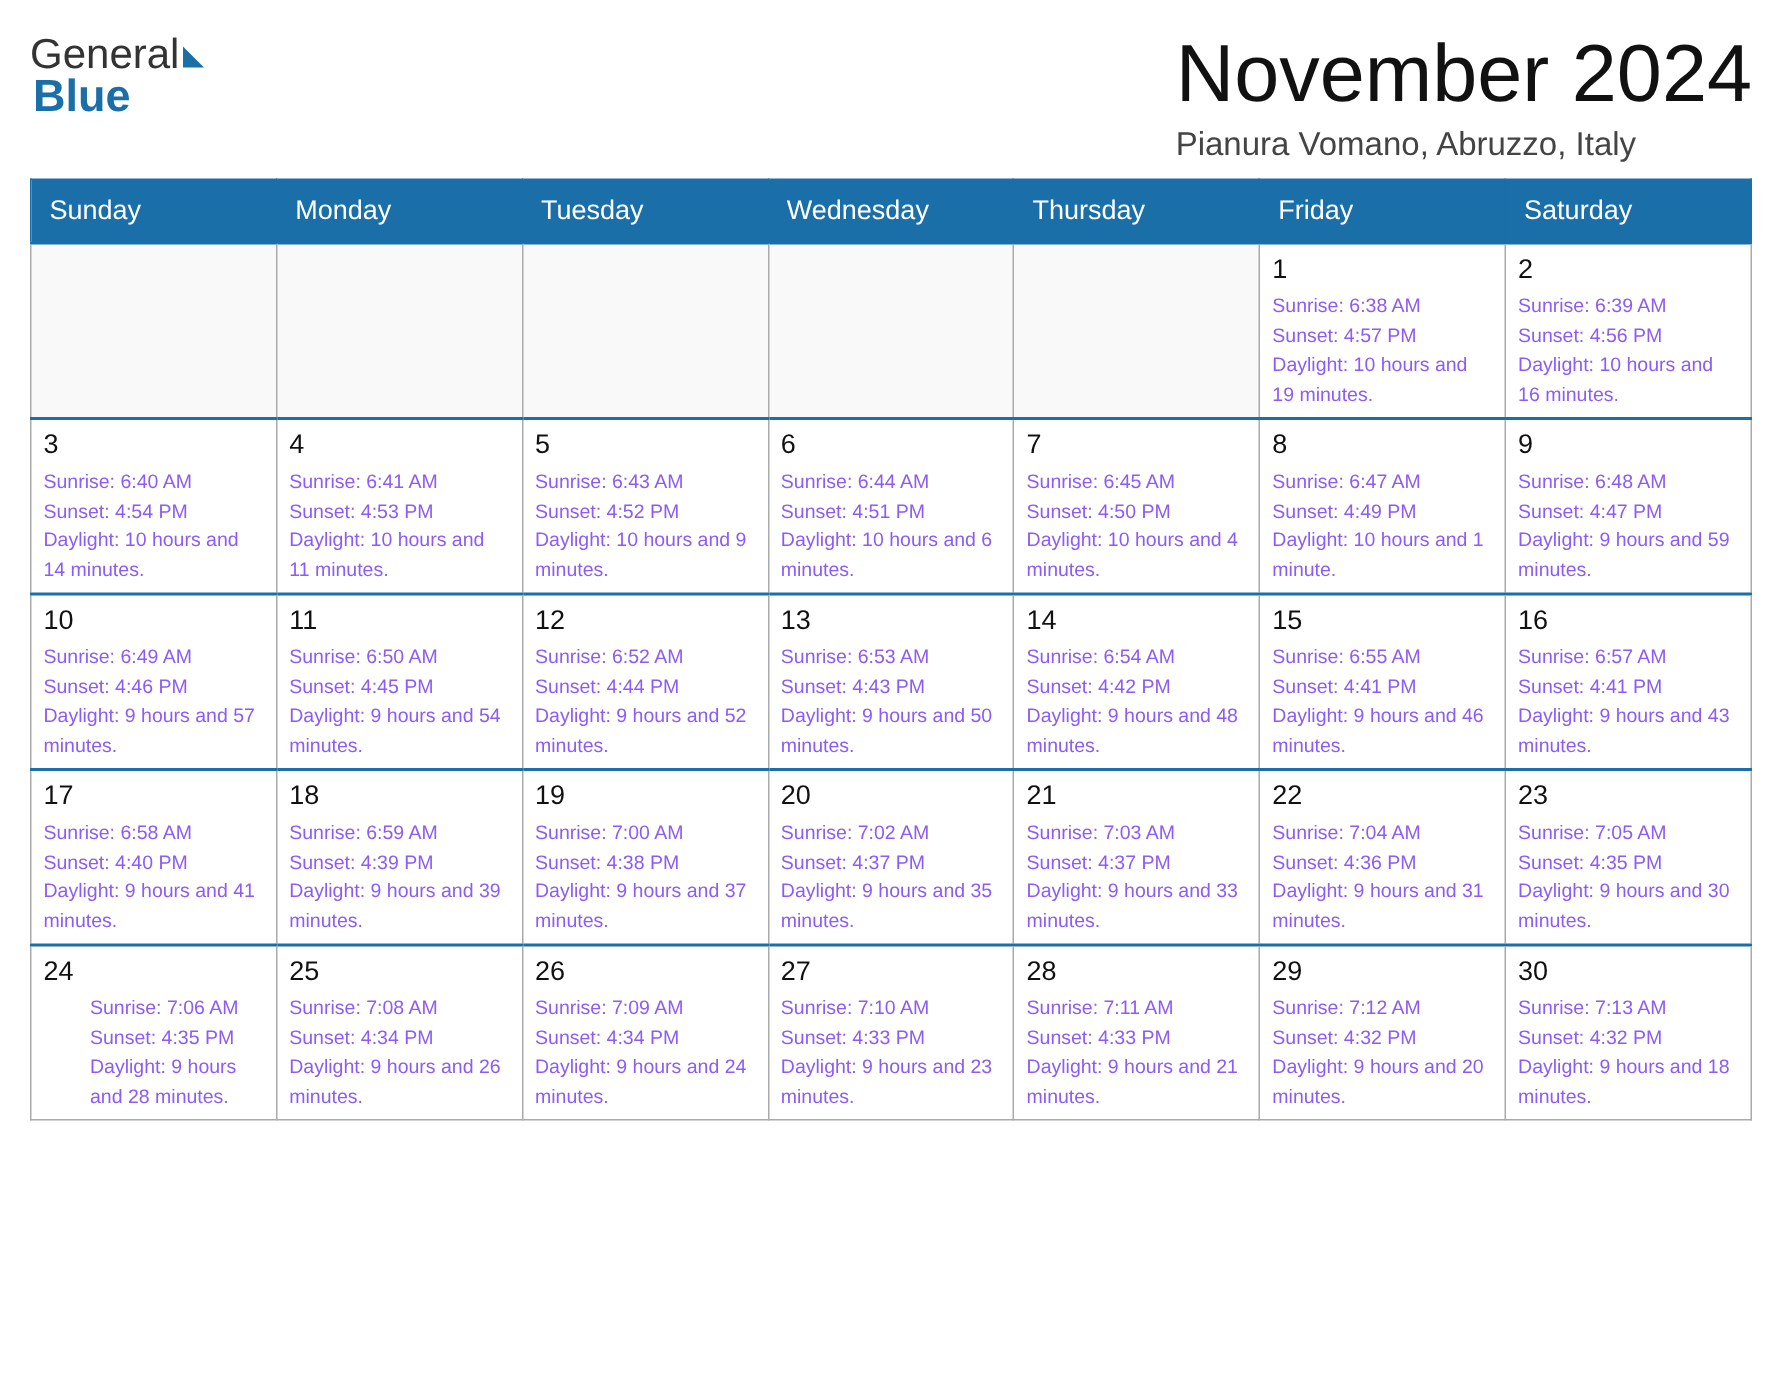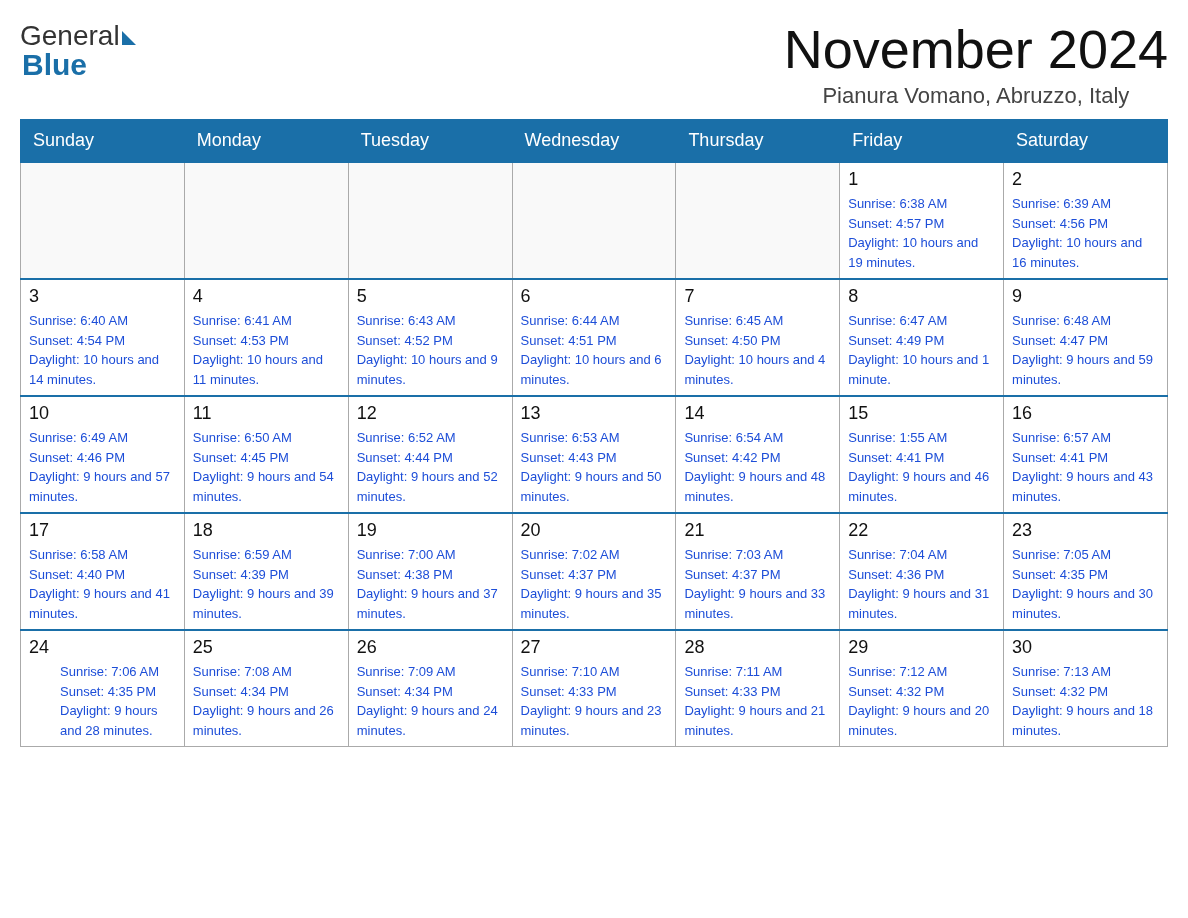--- a/index.html
+++ b/index.html
@@ -45,21 +45,21 @@
       align-items: center;
     }
     .logo-row2 {
       color: #1a6fa8;
       font-size: 30px;
       font-weight: bold;
       margin-top: -4px;
       padding-left: 2px;
     }
     .title-section {
-      text-align: center;
+      text-align: left;
     }
     .month-title {
       font-size: 54px;
       font-weight: normal;
       color: #111;
       line-height: 1.1;
     }
     .location {
       font-size: 22px;
       color: #444;
@@ -87,21 +87,21 @@
       min-height: 100px;
     }
     .day-number {
       font-size: 18px;
       color: #111;
       margin-bottom: 4px;
       display: block;
     }
     .day-info {
       font-size: 13px;
-      color: #1d4ed8;
+      color: #8b5cf6;
       line-height: 1.5;
     }
     .empty-cell {
       background: #f9f9f9;
     }
     .week-row td {
       border-top: 2px solid #1a6fa8;
     }
   </style>
 </head>
@@ -225,21 +225,21 @@
 Daylight: 9 hours and 50 minutes.</div>
         </td>
         <td>
           <span class="day-number">14</span>
           <div class="day-info" style="white-space: pre-line;">Sunrise: 6:54 AM
 Sunset: 4:42 PM
 Daylight: 9 hours and 48 minutes.</div>
         </td>
         <td>
           <span class="day-number">15</span>
-          <div class="day-info" style="white-space: pre-line;">Sunrise: 1:55 AM
+          <div class="day-info" style="white-space: pre-line;">Sunrise: 6:55 AM
 Sunset: 4:41 PM
 Daylight: 9 hours and 46 minutes.</div>
         </td>
         <td>
           <span class="day-number">16</span>
           <div class="day-info" style="white-space: pre-line;">Sunrise: 6:57 AM
 Sunset: 4:41 PM
 Daylight: 9 hours and 43 minutes.</div>
         </td>
       </tr>

